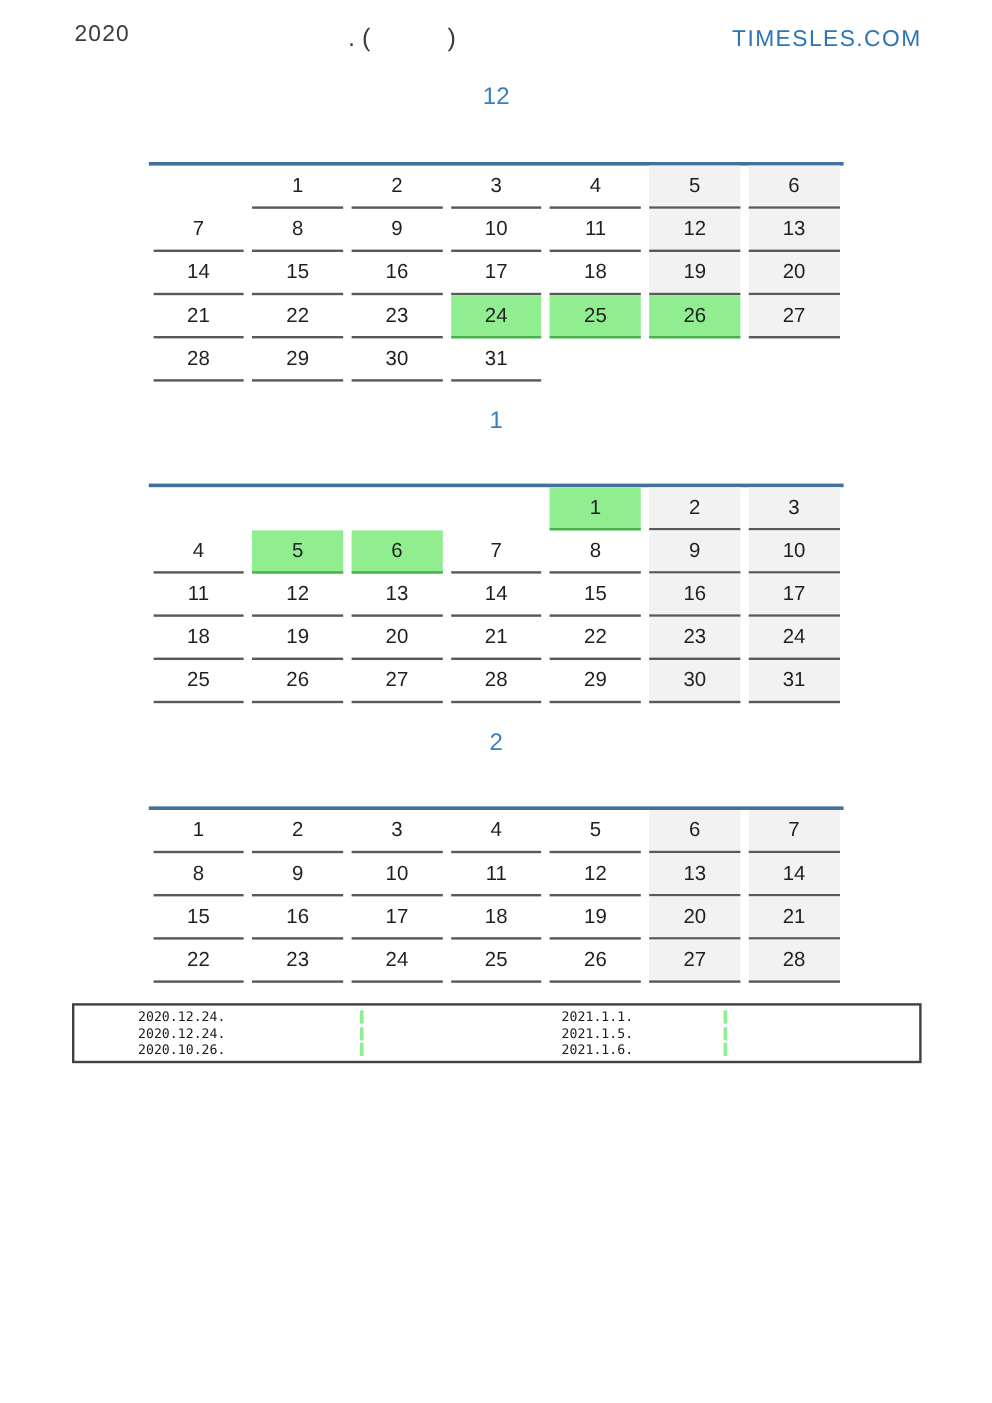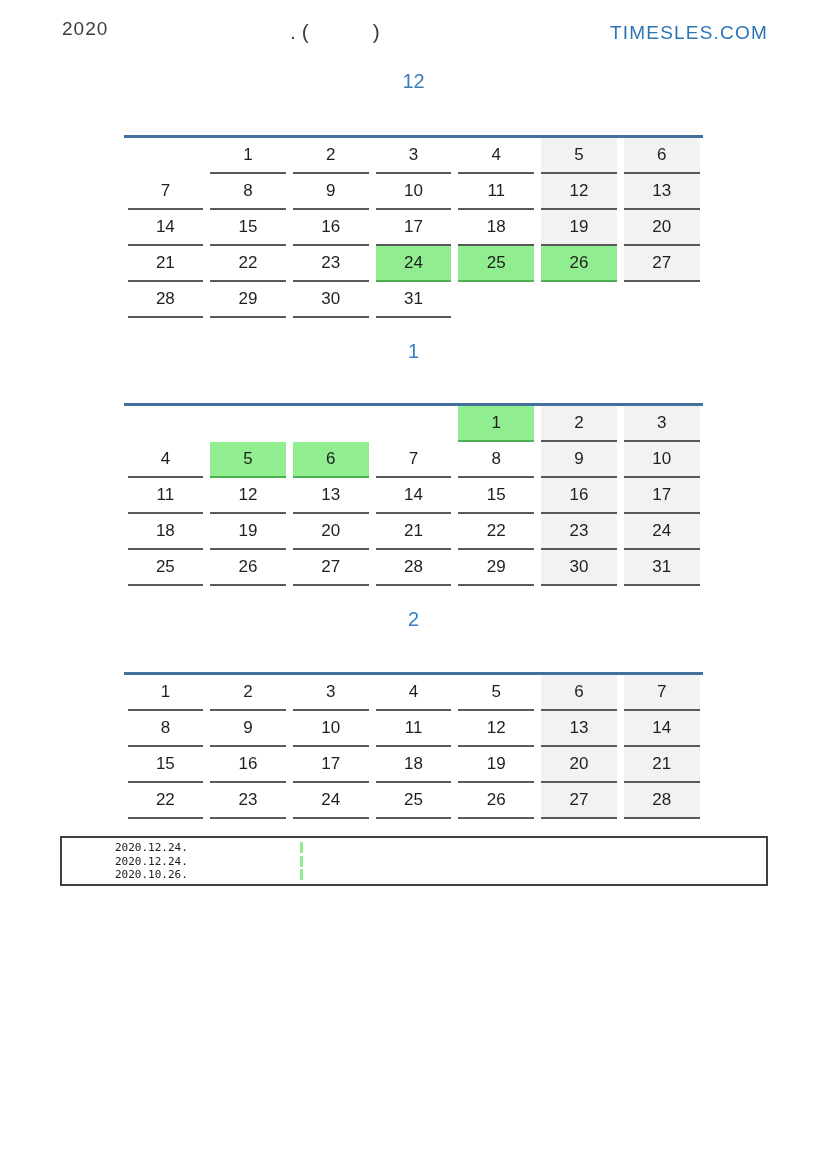--- a/index.html
+++ b/index.html
@@ -418,15 +418,29 @@
         </div>
         <div class="legend-row">
           <span class="legend-date">2020.12.24.</span>
           <span class="legend-dash"></span>
         </div>
         <div class="legend-row">
           <span class="legend-date">2020.10.26.</span>
           <span class="legend-dash"></span>
         </div>
       </div>
+    <div class="legend-col col-right">
+        <div class="legend-row">
+          <span class="legend-date">2021.1.1.</span>
+          <span class="legend-dash"></span>
+        </div>
+        <div class="legend-row">
+          <span class="legend-date">2021.1.5.</span>
+          <span class="legend-dash"></span>
+        </div>
+        <div class="legend-row">
+          <span class="legend-date">2021.1.6.</span>
+          <span class="legend-dash"></span>
+        </div>
+      </div>
   </div>
 
 </div>
 
 </body></html>

